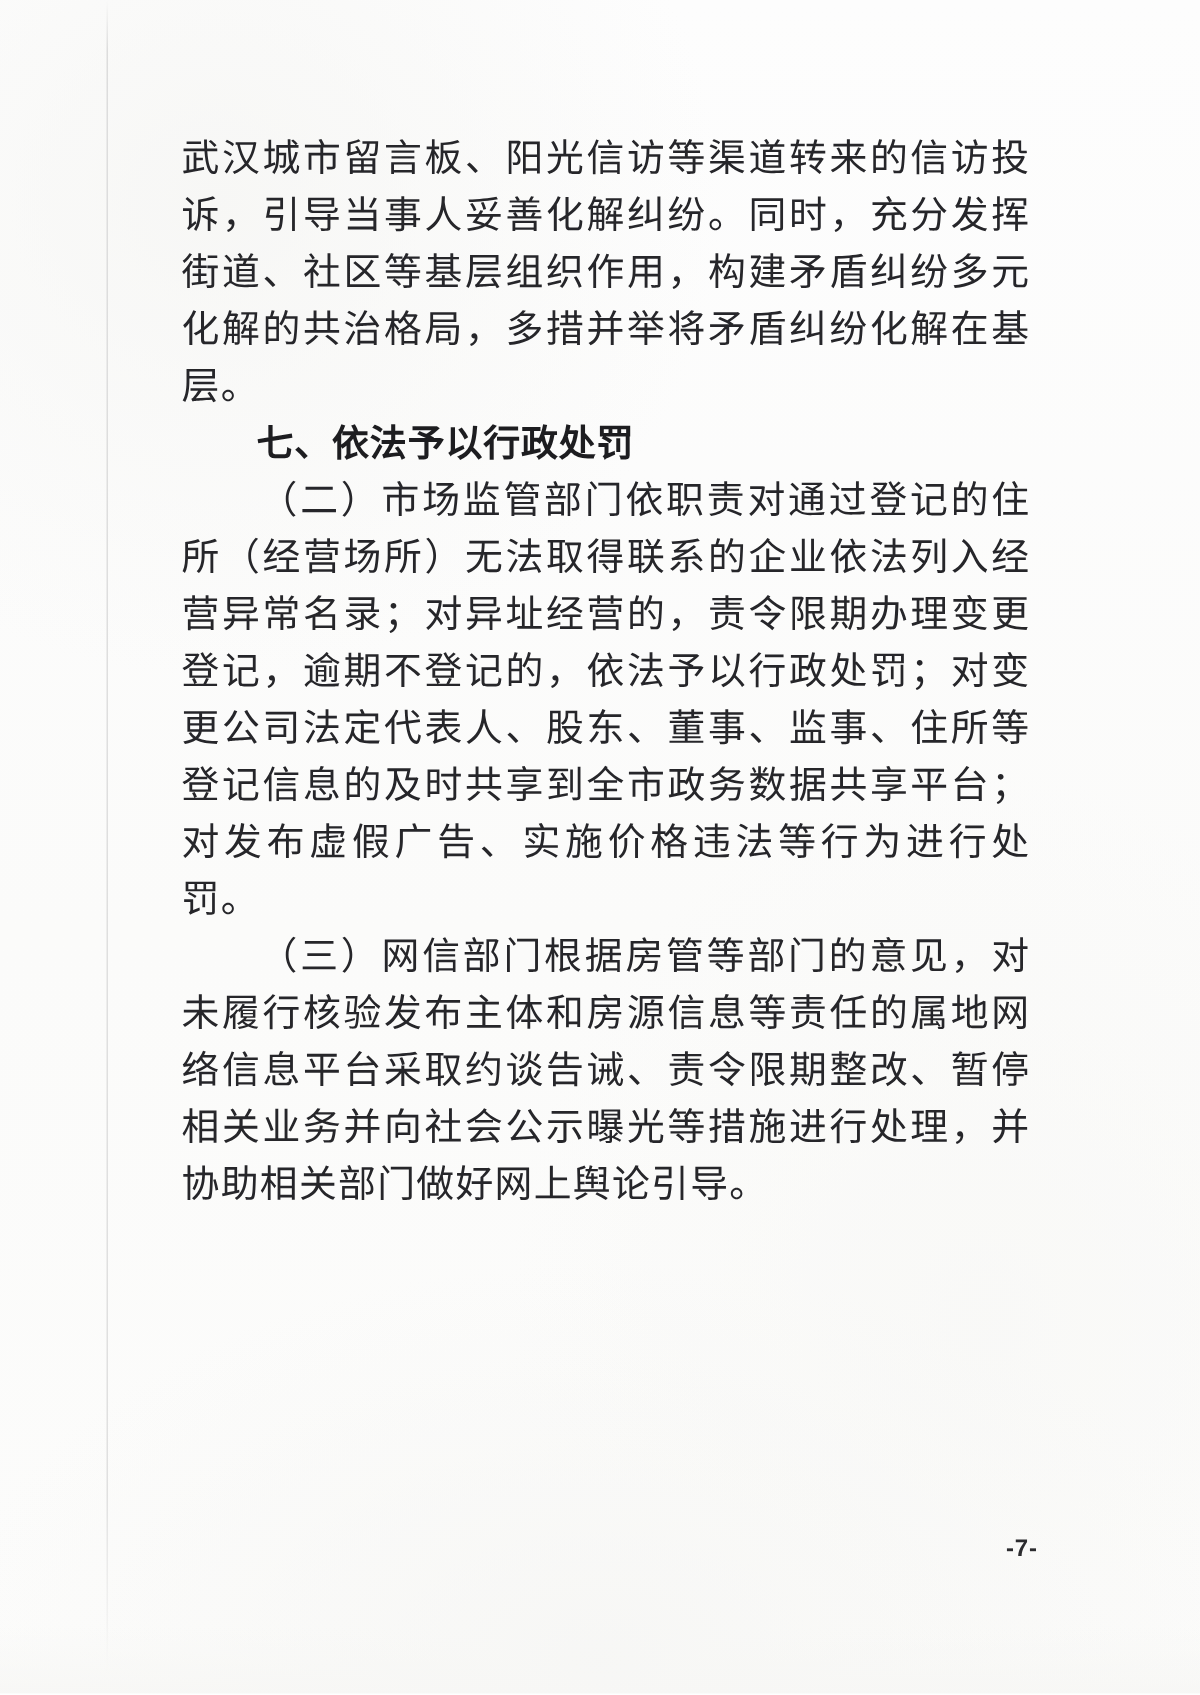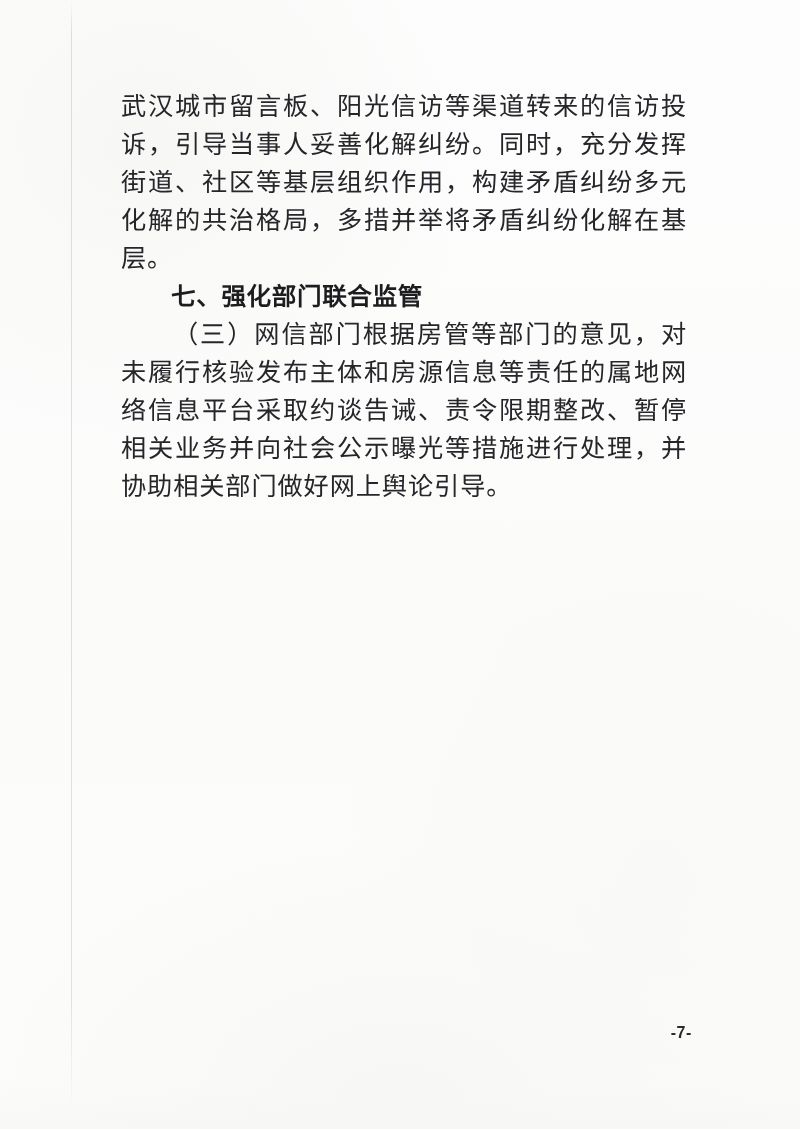--- a/index.html
+++ b/index.html
@@ -119,23 +119,24 @@
 <div class="page">
 
   <div class="paper-texture"></div>
   <div class="scan-edge"></div>
   <div class="bottom-shade"></div>
 
   <div class="content">
 
     <p class="para">武汉城市留言板、阳光信访等渠道转来的信访投诉，引导当事人妥善化解纠纷。同时，充分发挥街道、社区等基层组织作用，构建矛盾纠纷多元化解的共治格局，多措并举将矛盾纠纷化解在基层。</p>
 
-    <h2 class="heading">七、强化部门联合监管</h2>
+    <h2 class="heading">七、依法予以行政处罚</h2>
 
 
+    <p class="para indent">（二）市场监管部门依职责对通过登记的住所（经营场所）无法取得联系的企业依法列入经营异常名录；对异址经营的，责令限期办理变更登记，逾期不登记的，依法予以行政处罚；对变更公司法定代表人、股东、董事、监事、住所等登记信息的及时共享到全市政务数据共享平台；对发布虚假广告、实施价格违法等行为进行处罚。</p>
 
     <p class="para indent">（三）网信部门根据房管等部门的意见，对未履行核验发布主体和房源信息等责任的属地网络信息平台采取约谈告诫、责令限期整改、暂停相关业务并向社会公示曝光等措施进行处理，并协助相关部门做好网上舆论引导。</p>
 
   </div>
 
   <div class="page-number">-7-</div>
 
 </div>
 
 </body></html>

